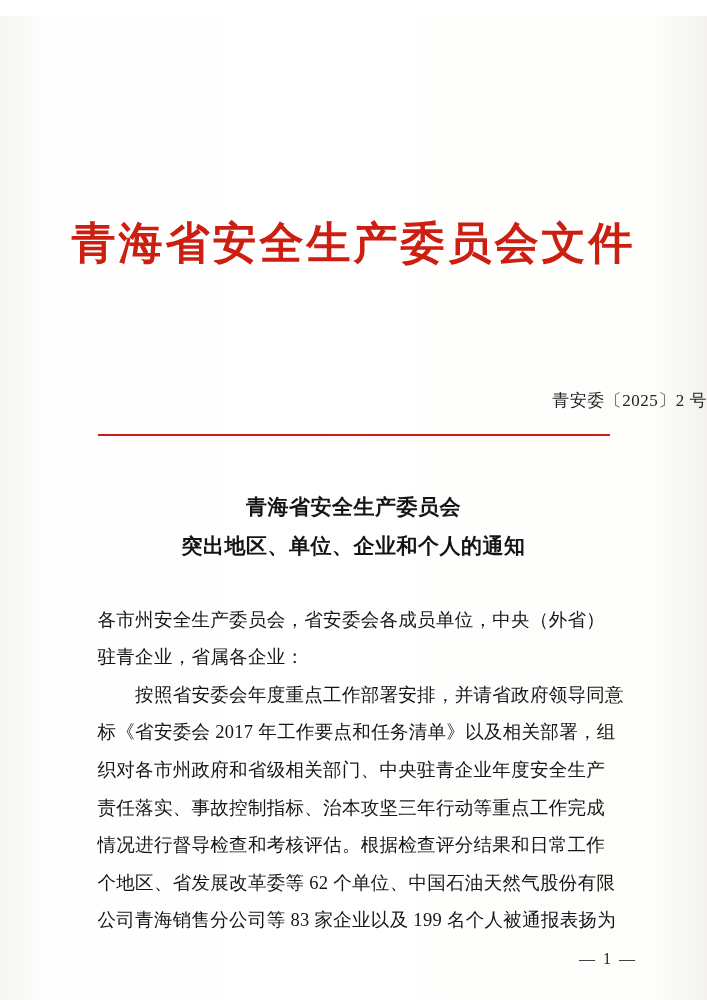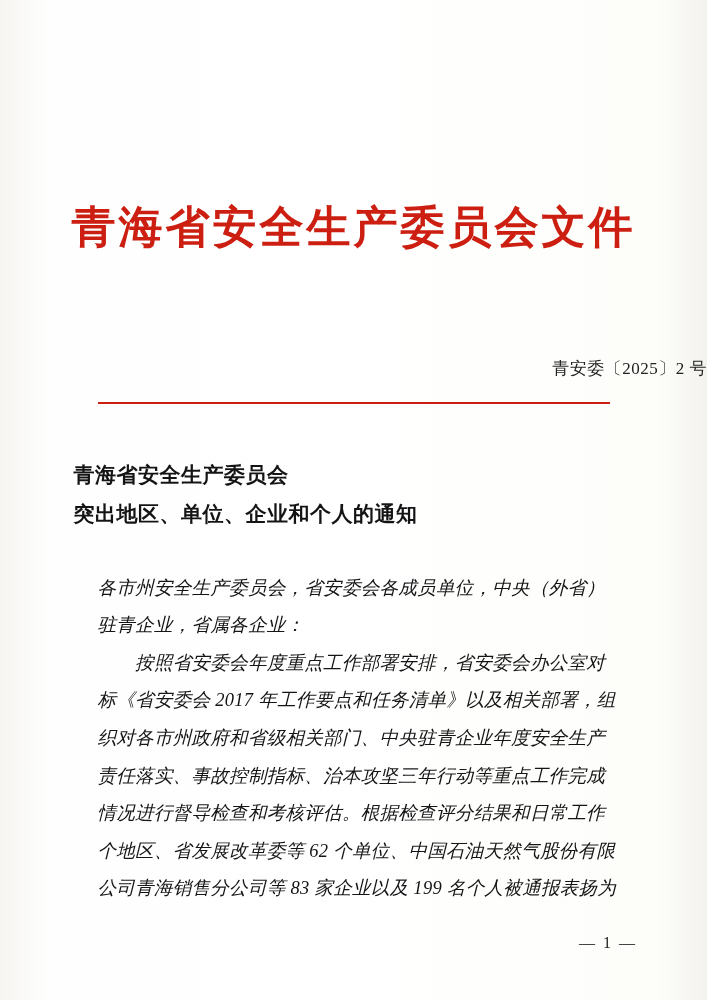--- a/index.html
+++ b/index.html
@@ -34,21 +34,21 @@
     z-index: 2;
   }
 
   .doc-title {
     text-align: center;
     color: #cc1f12;
     font-family: "DejaVu Serif", "Liberation Serif", serif;
     font-weight: bold;
     font-size: 44px;
     letter-spacing: 3px;
-    margin: 0;
+    margin: 16px;
     padding-top: 202px;
     line-height: 1.15;
     white-space: nowrap;
   }
 
   .doc-number {
     text-align: right;
     font-size: 17px;
     color: #222;
     margin: 0;
@@ -58,37 +58,37 @@
 
   .red-rule {
     width: 512px;
     height: 2.5px;
     background: #cc1f12;
     margin: 22px auto 0 auto;
     border: 0;
   }
 
   .heading-block {
+    text-align: center;
     margin: 0 auto;
     padding-top: 52px;
     width: 560px;
   }
   .heading-line {
     font-size: 21px;
     font-weight: bold;
     line-height: 1.85;
     color: #141414;
     letter-spacing: 0.5px;
   }
 
   .body-block {
     margin: 0 auto;
     width: 512px;
     padding-top: 36px;
-    font-style: italic;
   }
   .body-line {
     font-size: 18.5px;
     line-height: 2.03;
     color: #151515;
     letter-spacing: 0.3px;
     text-align: justify;
     white-space: nowrap;
   }
   .body-line.indent {
@@ -117,21 +117,21 @@
     <hr class="red-rule">
 
     <div class="heading-block">
       <div class="heading-line">青海省安全生产委员会</div>
       <div class="heading-line">突出地区、单位、企业和个人的通知</div>
     </div>
 
     <div class="body-block">
       <div class="body-line">各市州安全生产委员会，省安委会各成员单位，中央（外省）</div>
       <div class="body-line">驻青企业，省属各企业：</div>
-      <div class="body-line indent">　　按照省安委会年度重点工作部署安排，省安委会办公室对</div>
+      <div class="body-line indent">　　按照省安委会年度重点工作部署安排，并请省政府领导同意</div>
       <div class="body-line">标《省安委会 2017 年工作要点和任务清单》以及相关部署，组</div>
       <div class="body-line">织对各市州政府和省级相关部门、中央驻青企业年度安全生产</div>
       <div class="body-line">责任落实、事故控制指标、治本攻坚三年行动等重点工作完成</div>
       <div class="body-line">情况进行督导检查和考核评估。根据检查评分结果和日常工作</div>
       <div class="body-line">个地区、省发展改革委等 62 个单位、中国石油天然气股份有限</div>
       <div class="body-line">公司青海销售分公司等 83 家企业以及 199 名个人被通报表扬为</div>
     </div>
 
   </div>
 

